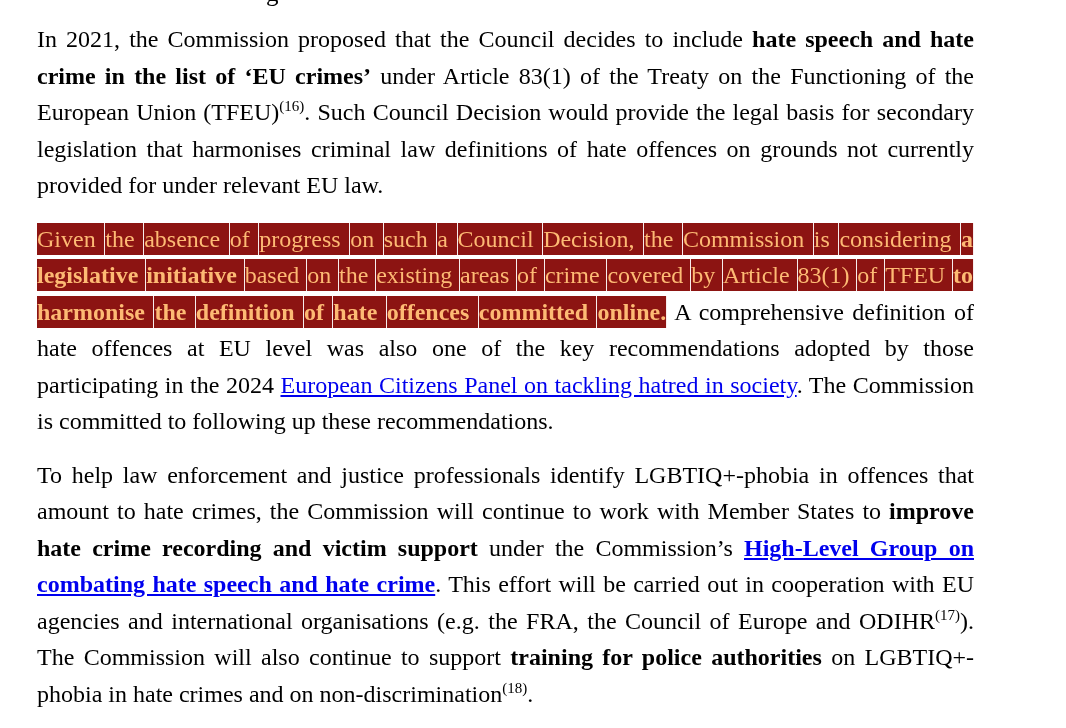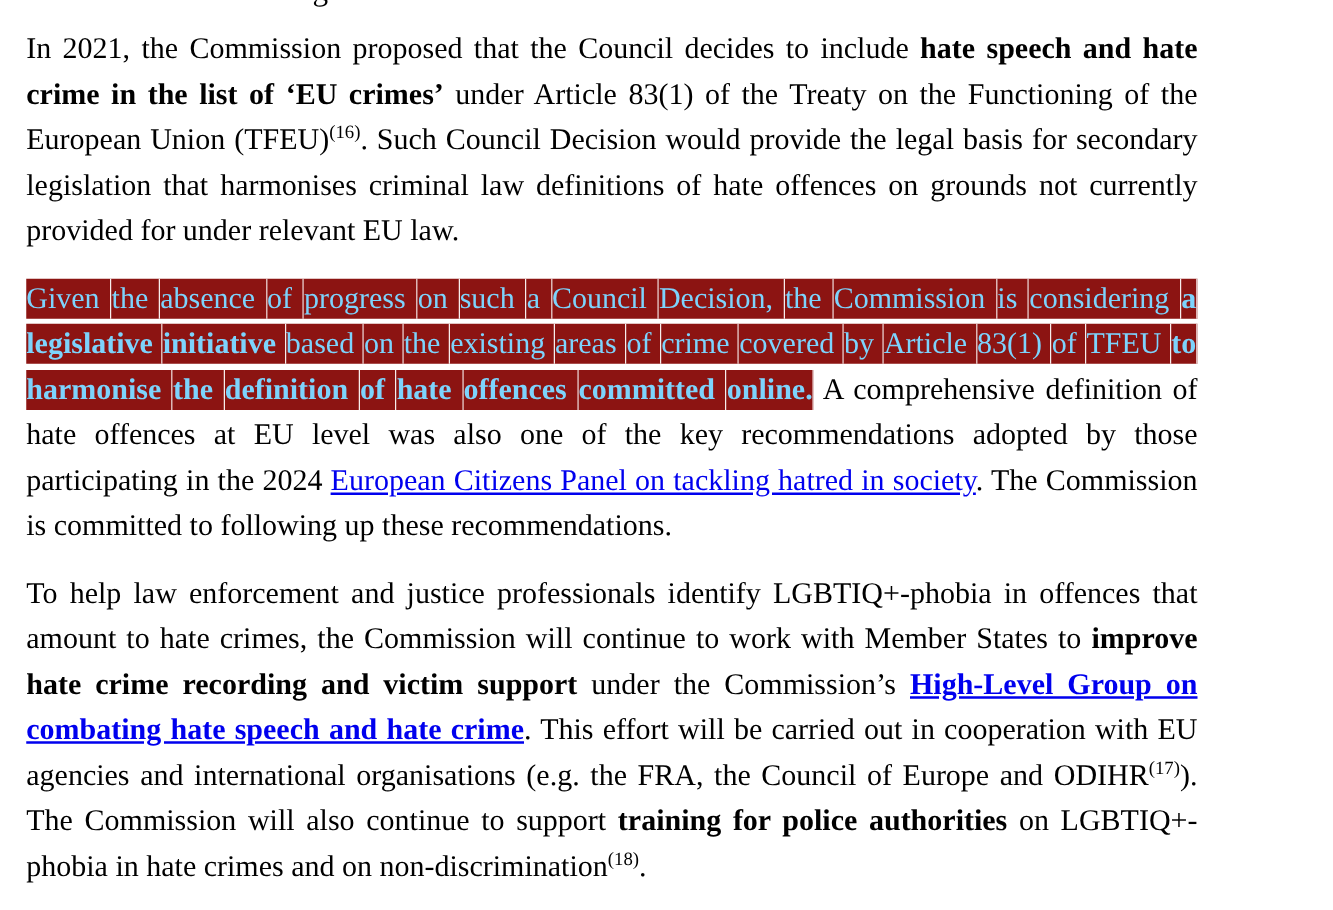--- a/index.html
+++ b/index.html
@@ -7,38 +7,39 @@
   .page{
     position:relative;
     width:983px;height:728px;
     box-sizing:border-box;
     padding:21px 25px 0 21px;
     font-family:"Liberation Serif", serif;
     font-size:24px;
     line-height:36.5px;
     color:#000000;
     text-align:justify;
+    margin-left:16px;
   }
   .topfrag{
     position:absolute;top:0;left:0;right:0;height:11px;overflow:hidden;
   }
   .topfrag span{
     position:absolute;top:-20px;left:250px;
     font-family:"Liberation Serif", serif;font-size:25px;line-height:25px;color:#000;
   }
   p{margin:0 0 17px 0;}
   .b{font-weight:bold;}
   .sup{
     vertical-align:super;
     font-size:15px;
     line-height:0;
   }
   .hlw{
     background:#8C1412;
-    color:#7dd3fc;
+    color:#fdba74;
     padding:3px 0;
     border-right:1px solid #f7eded;
   }
   .lnk{
     color:#0000EE;
     text-decoration:underline;
     cursor:pointer;
   }
 </style>
 </head>

